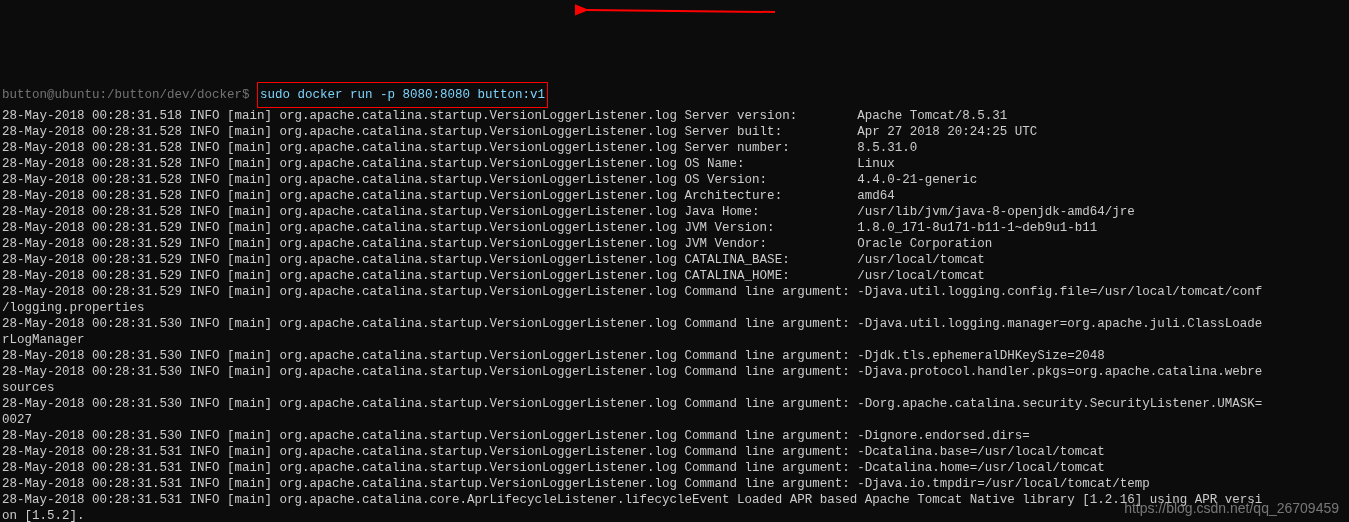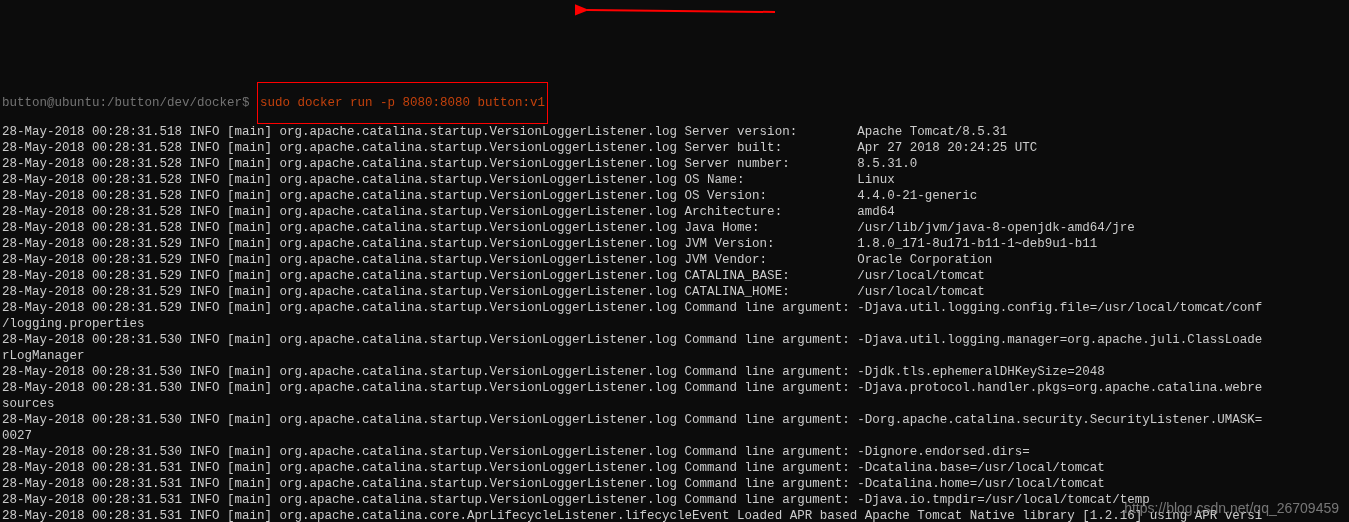--- a/index.html
+++ b/index.html
@@ -18,22 +18,22 @@
   }
   .terminal {
     padding: 2px 2px;
   }
   .prompt {
     color: #737373;
   }
   .command-highlight {
     display: inline-block;
     border: 1px solid #ff0000;
-    padding: 12px 2px;
-    color: #c2410c;
+    padding: 4px 2px;
+    color: #7dd3fc;
   }
   .arrow-svg {
     position: absolute;
     left: 575px;
     top: 0px;
     pointer-events: none;
   }
   .watermark {
     position: absolute;
     right: 10px;

